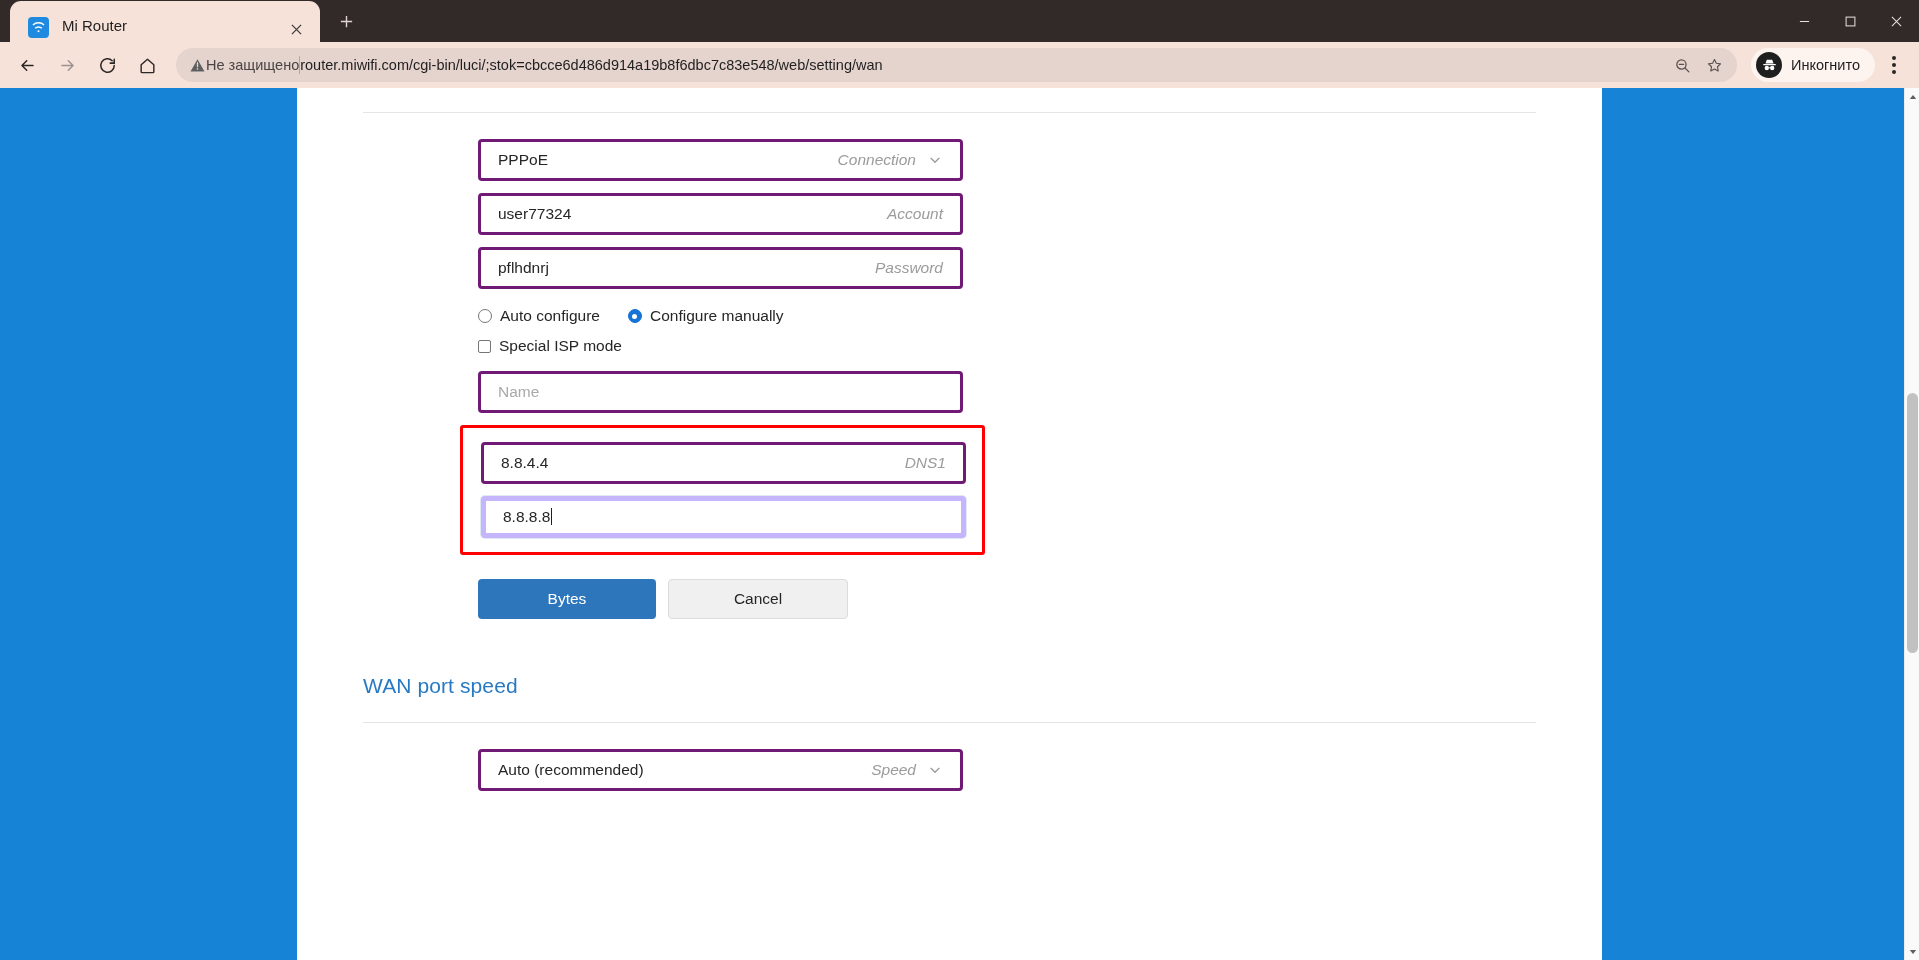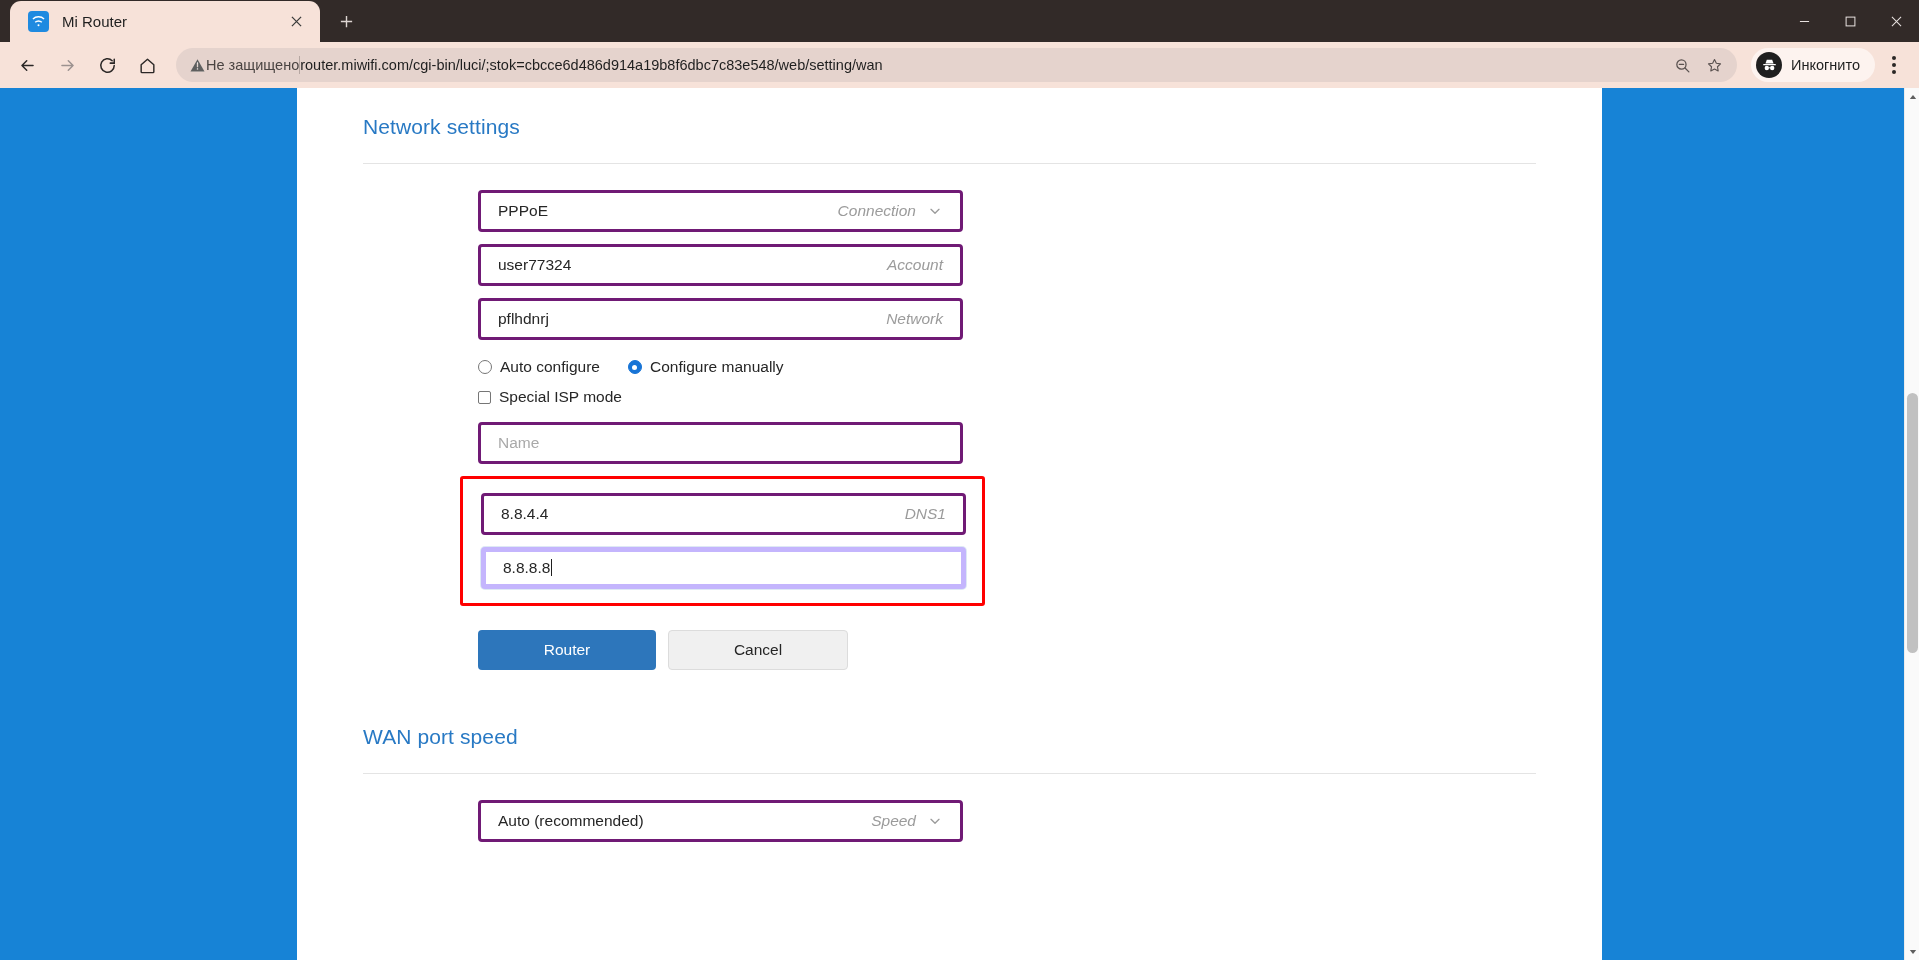--- a/index.html
+++ b/index.html
@@ -14,21 +14,21 @@
   .browser { width: 1919px; height: 960px; display: flex; flex-direction: column; }
 
   .titlebar {
     height: 42px; background: #322a28;
     display: flex; align-items: flex-end; position: relative; flex: 0 0 42px;
   }
   .tabstrip { display: flex; align-items: flex-end; height: 42px; padding-left: 10px; }
   .tab {
     height: 41px; width: 310px; background: #f7e2d9;
     border-radius: 11px 11px 0 0;
-    display: flex; align-items: center; padding: 0 12px 0 18px; gap: 13px;
+    display: flex; align-items: flex-start; padding: 16px 12px 0 18px; gap: 13px;
     position: relative;
   }
   .tab-favicon {
     width: 21px; height: 21px; border-radius: 4px; background: #1f8ae0;
     display: flex; align-items: center; justify-content: center; flex: 0 0 21px;
   }
   .tab-title {
     font-size: 15px; color: #1f1f1f; flex: 1;
     white-space: nowrap; overflow: hidden; text-overflow: ellipsis;
   }
@@ -291,21 +291,20 @@
         <i></i>
     </div>
   </div>
 
   <div class="viewport">
     <div class="page-left-band"></div>
 
     <div class="content-card">
 
       <div class="section">
-        <div class="section-title">Network settings</div>
         <div class="section-rule"></div>
 
         <div class="form">
 
           <div class="field-row">
             <div class="field">
               <span class="field-value">PPPoE</span>
               <span class="field-label">Connection</span>
               <span class="chev">
                 <svg width="16" height="16" viewBox="0 0 24 24" stroke="currentColor" stroke-width="2" fill="none" stroke-linecap="round" stroke-linejoin="round">
@@ -318,21 +317,21 @@
           <div class="field-row">
             <div class="field">
               <span class="field-value">user77324</span>
               <span class="field-label">Account</span>
             </div>
           </div>
 
           <div class="field-row">
             <div class="field">
               <span class="field-value">pflhdnrj</span>
-              <span class="field-label">Network</span>
+              <span class="field-label">Password</span>
             </div>
           </div>
 
           <div class="radio-row">
             <label class="opt">
               <span class="radio"></span>
               <span class="opt-label">Auto configure</span>
             </label>
             <label class="opt">
               <span class="radio checked"></span>
@@ -362,21 +361,21 @@
               </div>
             </div>
             <div class="field-row">
               <div class="field focused">
                 <span class="field-value"><span>8.8.8.8</span><span class="caret"></span></span>
               </div>
             </div>
           </div>
 
           <div class="btn-row">
-            <div class="btn btn-primary">Router</div>
+            <div class="btn btn-primary">Bytes</div>
             <div class="btn btn-secondary">Cancel</div>
           </div>
 
         </div>
       </div>
 
       <div class="section" style="margin-top:28px;">
         <div class="section-title">WAN port speed</div>
         <div class="section-rule"></div>
         <div class="form" style="padding-top:26px;">

